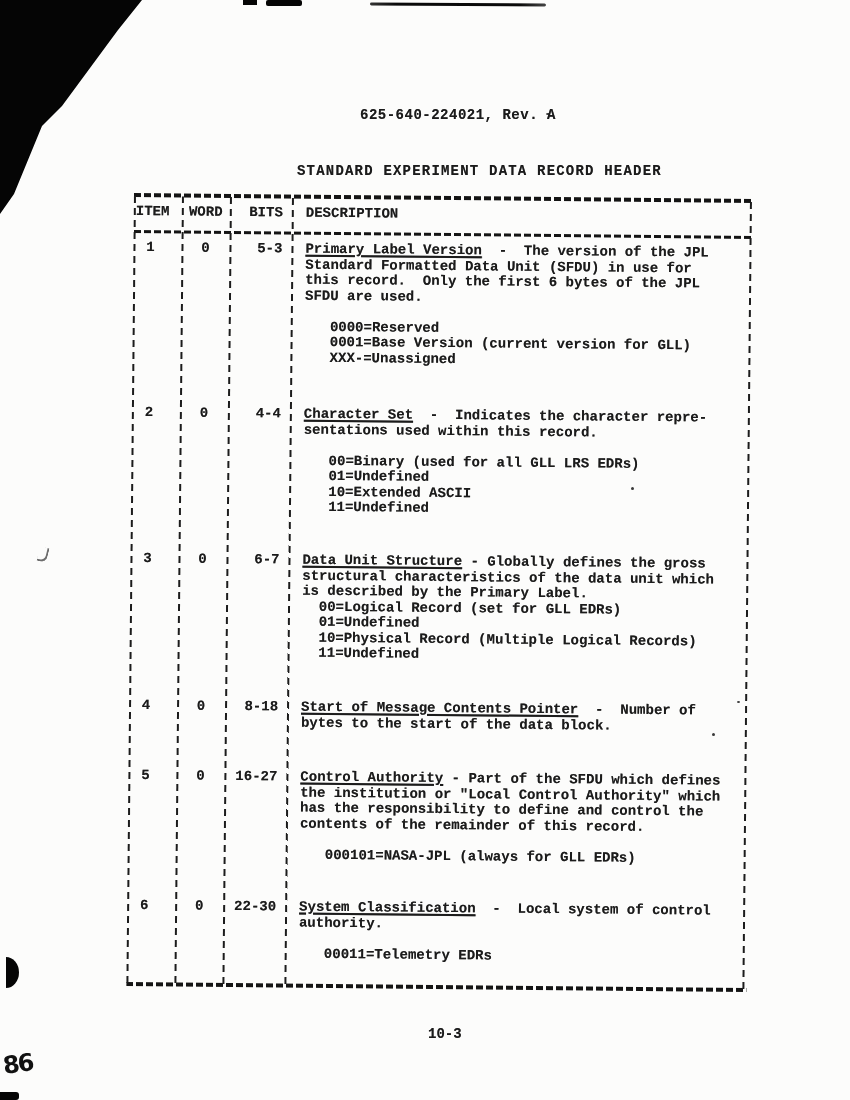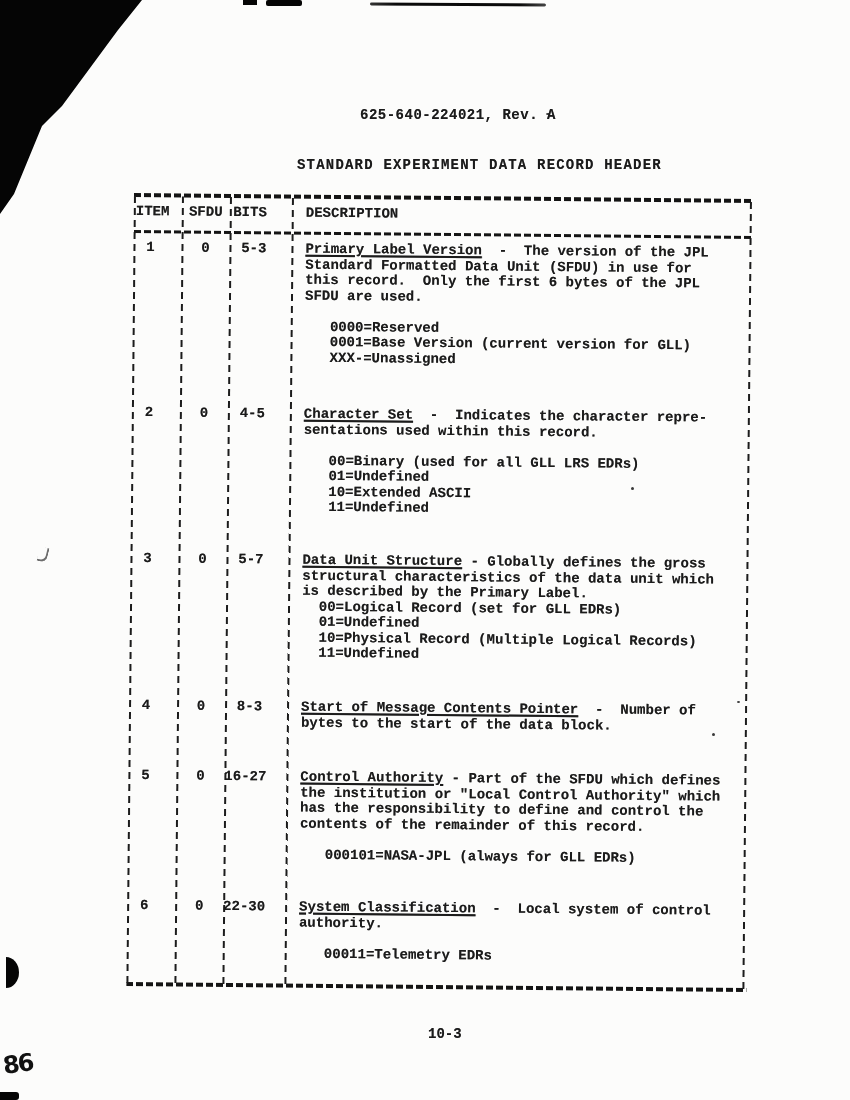--- a/index.html
+++ b/index.html
@@ -11,21 +11,21 @@
   }
   
   .tw{
     font:bold 14px/15.5px "Liberation Mono","DejaVu Sans Mono",monospace;
     color:#1b1b1b; white-space:pre;
     text-shadow:0 0 .5px rgba(20,20,20,.55);
   }
   .abs{position:absolute;}
   
   .doc-number{left:360px;top:108px;letter-spacing:.5px;}
-  .doc-title{left:297px;top:158px;letter-spacing:1.2px;}
+  .doc-title{left:297px;top:164px;letter-spacing:1.2px;}
   
   .scan-table{
     position:absolute;left:134px;top:193px;width:620px;height:796px;
     transform:rotate(0.55deg);transform-origin:0 0;
   }
   .hline{
     position:absolute;left:0;width:620px;
     background:repeating-linear-gradient(to right,#141414 0 7px,transparent 7px 10px);
   }
   .hline.top{top:0;height:4px;}
@@ -34,21 +34,21 @@
   .vline{
     position:absolute;top:3px;height:788px;width:2px;
     background:repeating-linear-gradient(to bottom,#1c1c1c 0 7px,transparent 7px 12px);
   }
   .v0{left:0;} .v1{left:48px;} .v2{left:96px;} .v3{left:158px;} .v4{left:616px;}
   .thead-row{position:absolute;top:11px;left:0;width:100%;height:16px;}
   .trow{position:absolute;left:0;width:100%;}
   .c{position:absolute;top:0;}
   .c.item{left:2px;width:30px;text-align:center;}
   .c.word{left:50px;width:44px;text-align:center;}
-  .c.bits{left:96px;width:62px;text-align:right;padding-right:25px;box-sizing:border-box;}
+  .c.bits{left:96px;width:62px;text-align:right;padding-right:9px;box-sizing:border-box;}
   .c.desc{left:172px;right:4px;}
   .term{text-decoration:underline;text-decoration-thickness:1.5px;text-underline-offset:2px;}
   
   .page-number{left:428px;top:1027px;}
   .handwritten{
     left:3px;top:1052px;
     font:bold 24px/24px "DejaVu Sans",sans-serif;color:#111;
     transform:rotate(-8deg);letter-spacing:-2px;
   }
   
@@ -103,66 +103,66 @@
   <div class="hline under"></div>
   <div class="hline bottom"></div>
   <div class="vline v0"></div>
   <div class="vline v1"></div>
   <div class="vline v2"></div>
   <div class="vline v3"></div>
   <div class="vline v4"></div>
 
   <div class="thead-row">
     <div class="c item">ITEM</div>
-    <div class="c word">SFDU</div>
+    <div class="c word">WORD</div>
     <div class="c bits">BITS</div>
     <div class="c desc">DESCRIPTION</div>
   </div>
 
   <div class="trow" style="top:47px">
     <div class="c item">1</div>
     <div class="c word">0</div>
     <div class="c bits">5-3</div>
     <div class="c desc"><span class="term">Primary Label Version</span><span>  -  The version of the JPL</span><div>Standard Formatted Data Unit (SFDU) in use for
 this record.  Only the first 6 bytes of the JPL
 SFDU are used.
 
    0000=Reserved
    0001=Base Version (current version for GLL)
    XXX-=Unassigned</div></div>
   </div>
 
   <div class="trow" style="top:212px">
     <div class="c item">2</div>
     <div class="c word">0</div>
-    <div class="c bits">4-5</div>
+    <div class="c bits">4-4</div>
     <div class="c desc"><span class="term">Character Set</span><span>  -  Indicates the character repre-</span><div>sentations used within this record.
 
    00=Binary (used for all GLL LRS EDRs)
    01=Undefined
    10=Extended ASCII
    11=Undefined</div></div>
   </div>
 
   <div class="trow" style="top:358px">
     <div class="c item">3</div>
     <div class="c word">0</div>
-    <div class="c bits">5-7</div>
+    <div class="c bits">6-7</div>
     <div class="c desc"><span class="term">Data Unit Structure</span><span> - Globally defines the gross</span><div>structural characteristics of the data unit which
 is described by the Primary Label.
   00=Logical Record (set for GLL EDRs)
   01=Undefined
   10=Physical Record (Multiple Logical Records)
   11=Undefined</div></div>
   </div>
 
   <div class="trow" style="top:505px">
     <div class="c item">4</div>
     <div class="c word">0</div>
-    <div class="c bits">8-3</div>
+    <div class="c bits">8-18</div>
     <div class="c desc"><span class="term">Start of Message Contents Pointer</span><span>  -  Number of</span><div>bytes to the start of the data block.</div></div>
   </div>
 
   <div class="trow" style="top:575px">
     <div class="c item">5</div>
     <div class="c word">0</div>
     <div class="c bits">16-27</div>
     <div class="c desc"><span class="term">Control Authority</span><span> - Part of the SFDU which defines</span><div>the institution or "Local Control Authority" which
 has the responsibility to define and control the
 contents of the remainder of this record.

